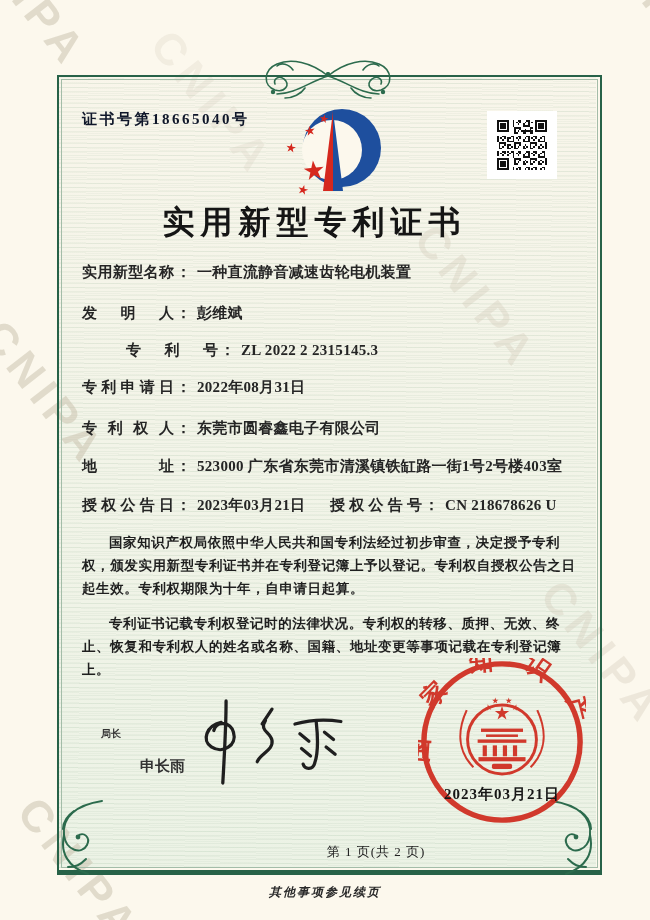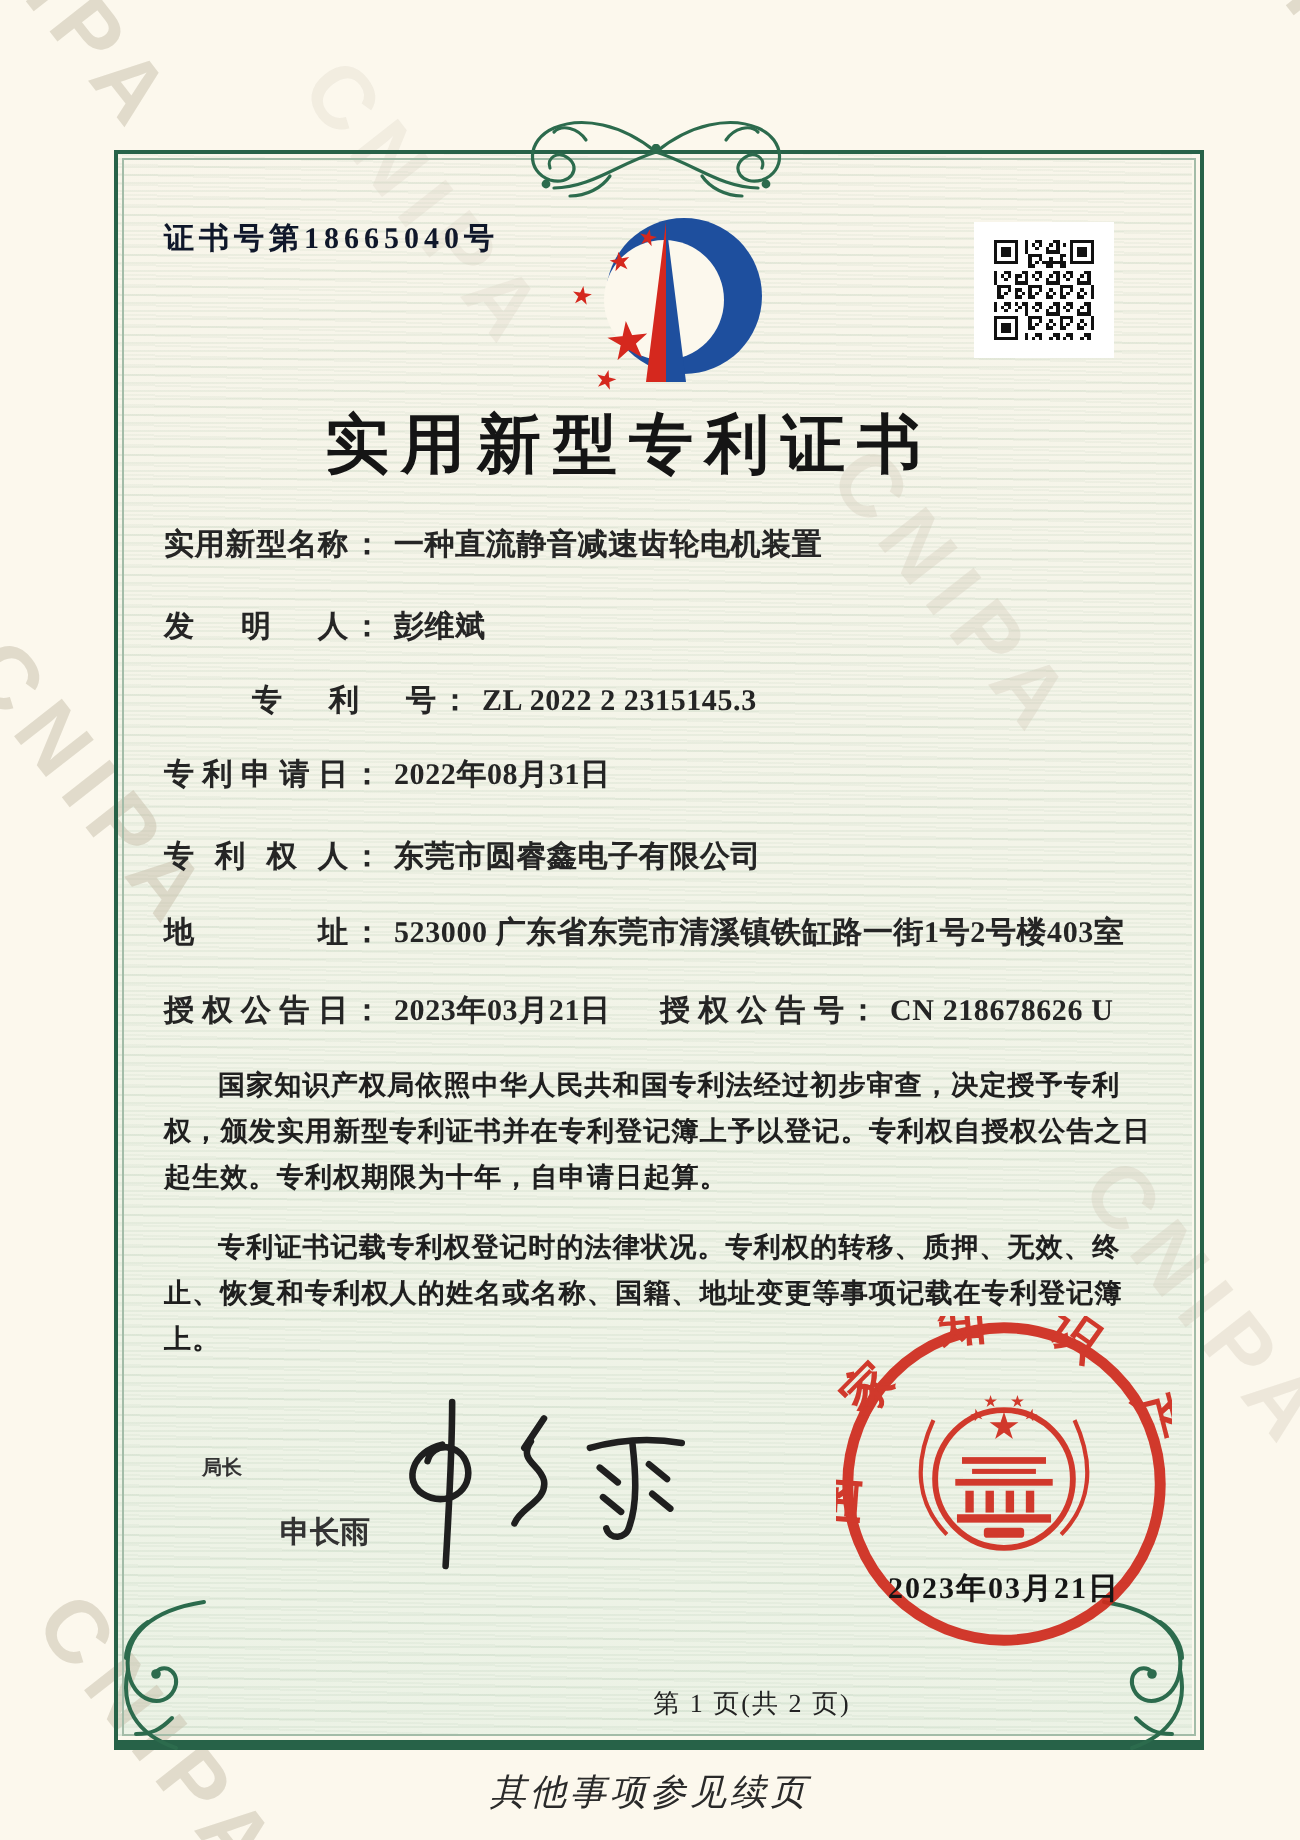--- a/index.html
+++ b/index.html
@@ -80,21 +80,21 @@
     position:absolute; left:0; top:127px; width:100%; text-align:center;
     font-size:15px; font-weight:bold; color:#161616; letter-spacing:1px;
   }
   
   .page-indicator{
     position:absolute; z-index:4; left:57px; top:843px; width:638px; text-align:center;
     font-size:13px; color:#222; letter-spacing:1px;
   }
   .continuation{
     position:absolute; z-index:4; left:0; top:884px; width:650px; text-align:center;
-    font-size:18px; font-style:italic; font-weight:400; letter-spacing:2px; color:#2a2a2a;
+    font-size:12px; font-style:italic; font-weight:700; letter-spacing:2px; color:#2a2a2a;
   }
 </style>
 </head>
 <body>
 
 <div class="page">
 
   <div class="wm" style="left:-58px; top:-30px;">CNIPA</div>
   <div class="wm" style="left:572px; top:-28px;">CNIPA</div>
   <div class="wm faint" style="left:128px; top:78px; color:rgba(210,202,186,0.25);">CNIPA</div>

